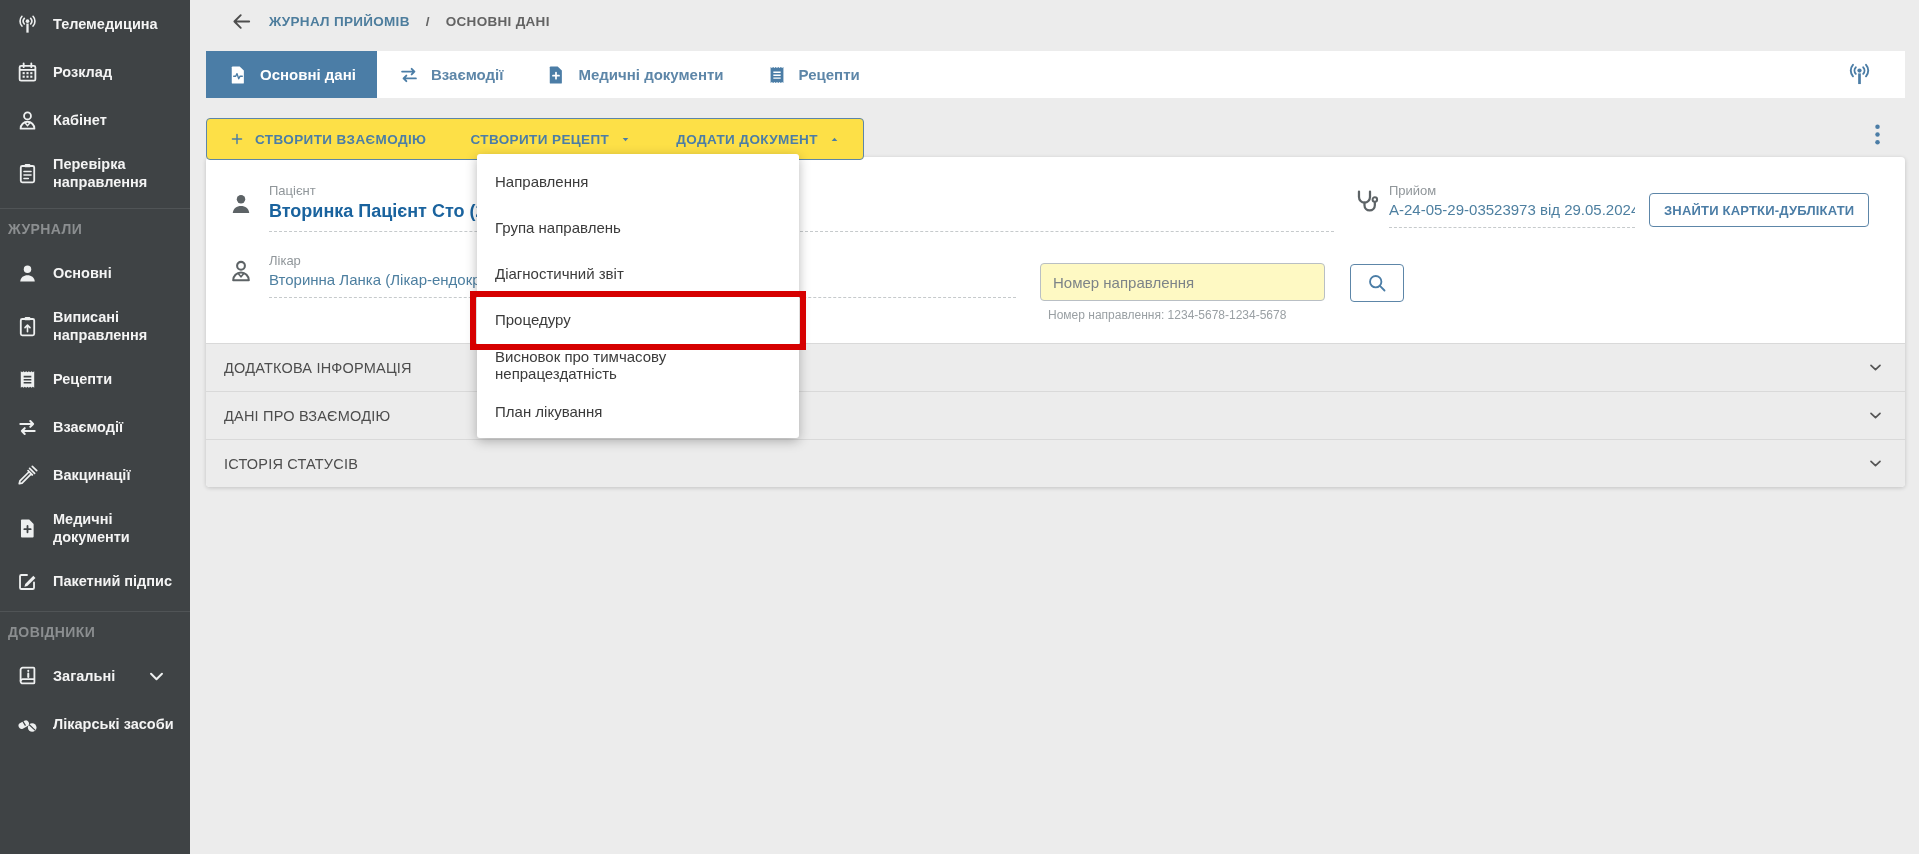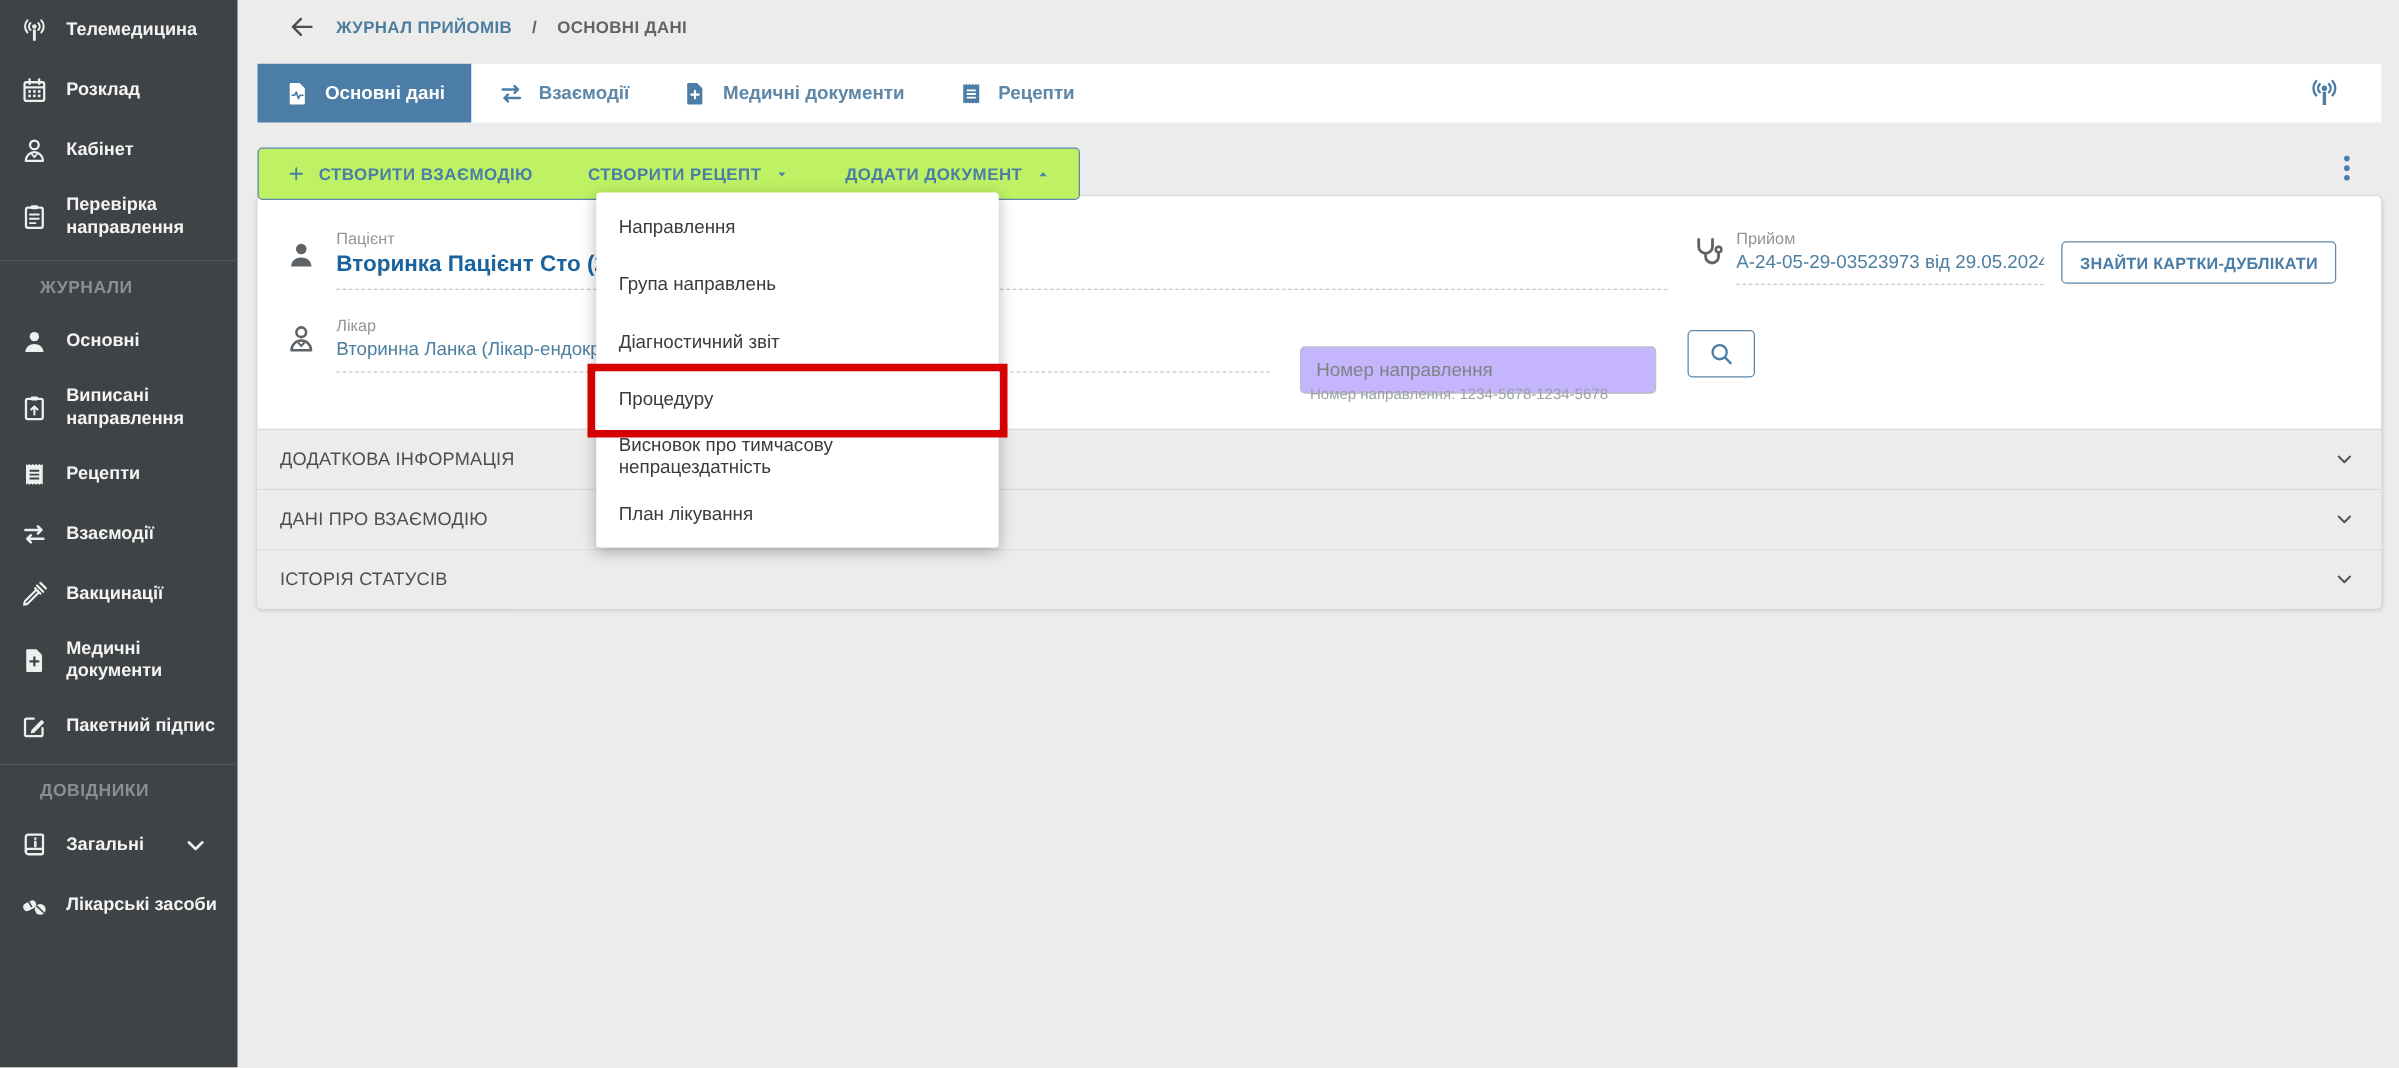--- a/index.html
+++ b/index.html
@@ -10,21 +10,21 @@
   
   .sidebar { position:absolute; left:0; top:0; width:190px; height:854px; background:#3f4345; z-index:5; }
   .nav-item { display:flex; align-items:center; gap:14px; padding-left:16px; padding-right:8px;
               color:#f4f4f4; font-size:14.5px; font-weight:600; height:48px; cursor:pointer; }
   .nav-item.two { height:58px; }
   .nav-item .lbl { line-height:1.25; }
   .nav-item .ic { width:23px; height:23px; flex:0 0 23px; color:#eef0f0; --cut:#3f4345; }
   .nav-item.active { background:#f1f1f1; color:#3f4345; }
   .nav-item.active .ic { color:#3c77ae; --cut:#f1f1f1; }
   .sec { border-top:1px solid #505456; margin-top:6px; }
-  .sec-head { height:40px; display:flex; align-items:center; padding-left:32px;
+  .sec-head { height:40px; display:flex; align-items:center; padding-left:8px;
               color:#8b8e90; font-size:14px; font-weight:600; letter-spacing:.4px; }
   .chev-side { width:16px; height:16px; color:#cfd1d2; margin-left:16px; }
 
   
   .crumbs { position:absolute; left:230px; top:9px; height:24px; display:flex; align-items:center; gap:16px; z-index:2;}
   .crumbs .back { width:23px; height:23px; color:#4d4d4d; cursor:pointer; }
   .crumbs .lnk { font-size:13.5px; font-weight:600; letter-spacing:.3px; color:#4d7d9d; cursor:pointer; }
   .crumbs .sep, .crumbs .cur { font-size:13.5px; font-weight:600; letter-spacing:.3px; color:#636363; }
 
   
@@ -33,41 +33,41 @@
   .tab { display:flex; align-items:center; gap:11px; padding:0 21px; font-size:15px; font-weight:600;
          color:#5d86a8; cursor:pointer; }
   .tab .ic { width:22px; height:22px; color:#4b7da6; --cut:#fff; }
   .tab.active { background:#4b7da6; color:#fff; }
   .tab.active .ic { color:#fff; --cut:#4b7da6; }
   .antenna-right { margin-left:auto; align-self:center; margin-right:32px; width:27px; height:27px; color:#4b7da6; }
 
   
   .toolbar { position:absolute; left:206px; top:118px; width:1699px; height:34px; z-index:2; }
   .btn-group { display:inline-flex; height:42px; border:1px solid #5d86a8; border-radius:4px;
-               background:#bef264; align-items:center; }
+               background:#fde047; align-items:center; }
   .tb-btn { display:flex; align-items:center; gap:10px; padding:0 22px; height:100%;
             font-family:"Liberation Sans",sans-serif; font-size:13.5px; font-weight:700; letter-spacing:.4px;
             color:#4b7da6; background:none; border:none; cursor:pointer; }
   .tb-btn .ic { width:16px; height:16px; }
   .tb-btn .caret { width:13px; height:13px; }
   .kebab { position:absolute; right:14px; top:3px; width:27px; height:27px; color:#4b7da6; cursor:pointer; }
 
   
   .card { position:absolute; left:206px; top:157px; width:1699px; height:330px; background:#fff;
           border-radius:4px; box-shadow:0 1px 4px rgba(0,0,0,.18); z-index:1; }
   .gicon { position:absolute; color:#5d6366; --cut:#fff; }
   .field { position:absolute; border-bottom:1px dashed #c6cacc; padding-bottom:9px; }
   .field .flabel { font-size:13px; color:#90969a; margin-bottom:3px; }
   .pname { font-size:18px; font-weight:700; color:#1a639e; white-space:nowrap; overflow:hidden; cursor:pointer; }
   .fval  { font-size:15px; color:#4d7fa0; white-space:nowrap; overflow:hidden; cursor:pointer; }
   .btn-dup { position:absolute; left:1443px; top:36px; height:34px; padding:0 14px;
              border:1px solid #5d86a8; border-radius:4px; background:#fff; color:#4b7da6;
              font-family:"Liberation Sans",sans-serif; font-size:13px; font-weight:600; letter-spacing:.2px; cursor:pointer; }
-  .inp { position:absolute; left:834px; top:120px; width:285px; height:38px; border:1px solid #b9bfc4;
-         border-radius:4px; padding:0 12px; font-family:"Liberation Sans",sans-serif; font-size:15px; color:#444; background:#c4b5fd; }
+  .inp { position:absolute; left:834px; top:106px; width:285px; height:38px; border:1px solid #b9bfc4;
+         border-radius:4px; padding:0 12px; font-family:"Liberation Sans",sans-serif; font-size:15px; color:#444; background:#fef9c3; }
   .inp::placeholder { color:#7d8488; opacity:1; }
   .hint { position:absolute; left:842px; top:151px; font-size:12px; color:#9aa0a4; }
   .btn-search { position:absolute; left:1144px; top:107px; width:54px; height:38px; border:1px solid #5d86a8;
                 border-radius:4px; background:#fff; color:#4b7da6; cursor:pointer; display:flex;
                 align-items:center; justify-content:center; }
   .btn-search .ic { width:22px; height:22px; }
 
   .accs { position:absolute; left:0; top:186px; width:100%; }
   .acc { height:48px; background:#ececec; border-top:1px solid #d9d9d9; display:flex; align-items:center;
          justify-content:space-between; padding:0 20px 0 18px; cursor:pointer; }

